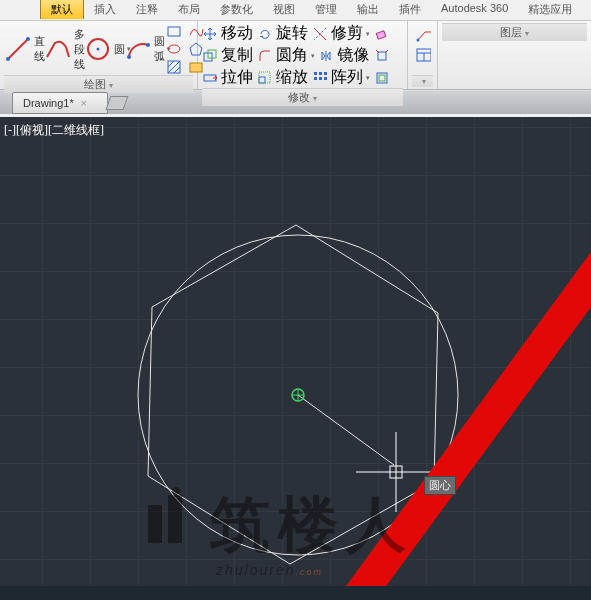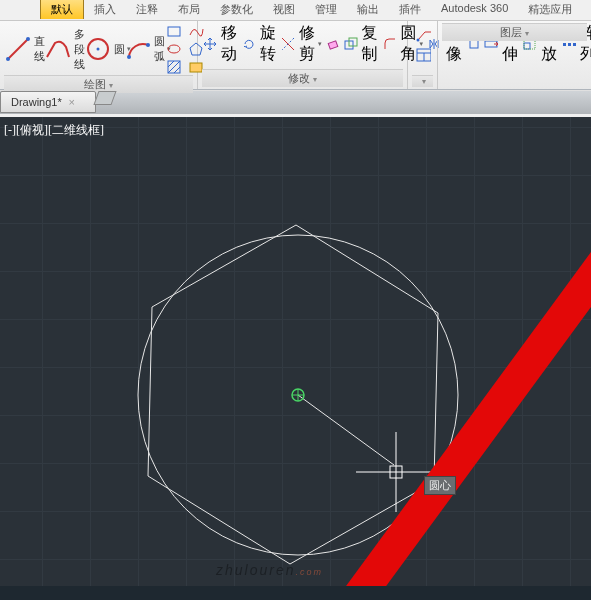--- a/index.html
+++ b/index.html
@@ -21,21 +21,21 @@
 .sm-item { display: flex; align-items: center; gap: 3px; }
 .sm-ic { width: 16px; height: 16px; display: flex; align-items: center; justify-content: center; }
 .panel-title { font-size: 11px; color: #555; text-align: center; background: linear-gradient(#e8e8e8,#d8d8d8); border-top: 1px solid #ccc; padding: 1px 0; position: relative; }
 .panel-title::after { content: '▾'; font-size: 8px; margin-left: 3px; color: #888; }
 
 .layer-state { background: #fff; border: 1px solid #999; font-size: 11px; padding: 1px 6px; color: #555; width: 130px; height: 18px; display: flex; align-items: center; }
 
 .layer-icons { display: flex; gap: 3px; margin-top: 2px; align-items: center; }
 .layer-swatch { width: 12px; height: 12px; border: 1px solid #666; background: #fff; }
 
-.doc-tabs { height: 24px; background: linear-gradient(#d0d4d8,#b0b4b8); border-top: 1px solid #e0e0e0; display: flex; align-items: flex-start; }
+.doc-tabs { height: 24px; background: linear-gradient(#d0d4d8,#b0b4b8); border-top: 1px solid #e0e0e0; display: flex; align-items: center; padding-left: 12px; }
 .doc-tab { background: linear-gradient(#f4f4f4,#dcdcdc); border: 1px solid #888; font-size: 11px; padding: 3px 16px 3px 10px; color: #333; position: relative; border-radius: 2px 2px 0 0; }
 .x-ic { width: 14px; height: 14px; display: inline-flex; align-items: center; justify-content: center; color: #999; }
 .new-tab-ic { width: 18px; height: 14px; background: #c8ccce; border: 1px solid #888; transform: skewX(-20deg); }
 
 .canvas { position: relative; width: 591px; height: calc(600px - 131px); background: #2a3138; }
 .grid { position: absolute; inset: 0; background-image:
   linear-gradient(#323a42 1px, transparent 1px),
   linear-gradient(90deg,#323a42 1px, transparent 1px);
   background-size: 48px 48px; background-position: -6px 10px; }
 .view-label { position: absolute; top: 5px; left: 4px; color: #fff; font-size: 12px; font-family: SimSun; text-align: center; }
@@ -147,21 +147,21 @@
               <svg width="16" height="16">
                 <rect x="2" y="4" width="12" height="9" fill="#fc6" stroke="#a80"></rect>
               </svg>
             </span>
         </div>
       </div>
       <div class="panel-title">绘图</div>
     </div>
 
     <div class="panel" style="width:210px">
-      <div class="panel-body" style="flex-direction:row;gap:1px">
+      <div class="panel-body" style="flex-direction:column;gap:1px">
         <div class="small-row">
           <div class="sm-item">
               <span class="sm-ic">
                 <svg width="16" height="16">
                   <path d="M8 2v12M2 8h12M8 2l-2 2M8 2l2 2M8 14l-2-2M8 14l2-2M2 8l2-2M2 8l2 2M14 8l-2-2M14 8l-2 2" stroke="#36c" fill="none"></path>
                 </svg>
               </span>
               <span>移动</span>
             </div>
           <div class="sm-item">
@@ -325,16 +325,24 @@
       <rect x="390" y="349" width="12" height="12" stroke="#fff" fill="none"></rect>
     </g>
 
     <polygon points="591,135 591,190 290,600 250,600" fill="#e30808"></polygon>
   </svg>
 
   <div class="tooltip-box" style="left:424px;top:359px">
     <span>圆心</span>
   </div>
 
+  <div class="watermark">
+    <svg class="logo-ic" viewBox="0 0 60 60">
+      <rect x="8" y="20" width="14" height="38" fill="rgba(0,0,0,0.4)"></rect>
+      <rect x="28" y="10" width="14" height="48" fill="rgba(0,0,0,0.4)"></rect>
+      <circle cx="36" cy="6" r="4" fill="rgba(0,0,0,0.4)"></circle>
+    </svg>
+    <span>筑楼人</span>
+  </div>
   <div class="wm-sub">
     <span>zhulouren</span><span class="wm-com">.com</span>
   </div>
 </div>
 
 </body></html>

